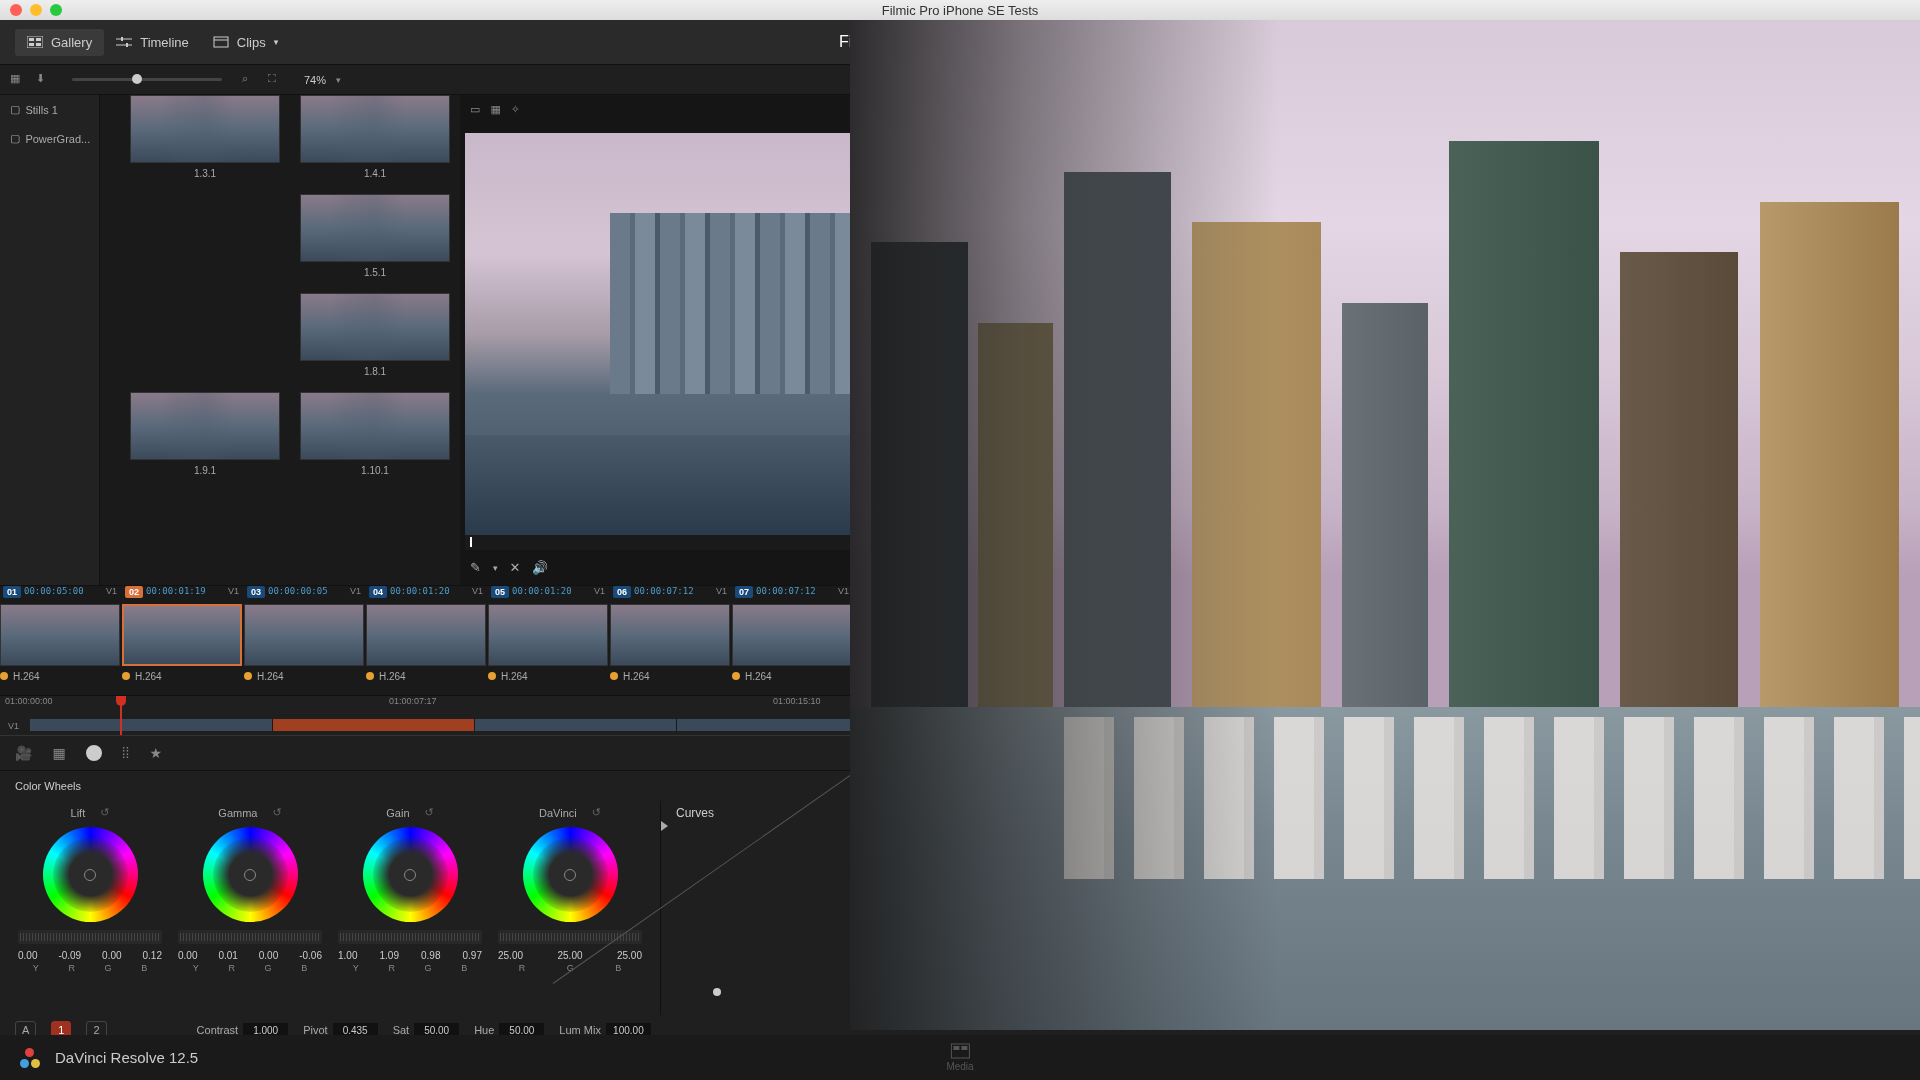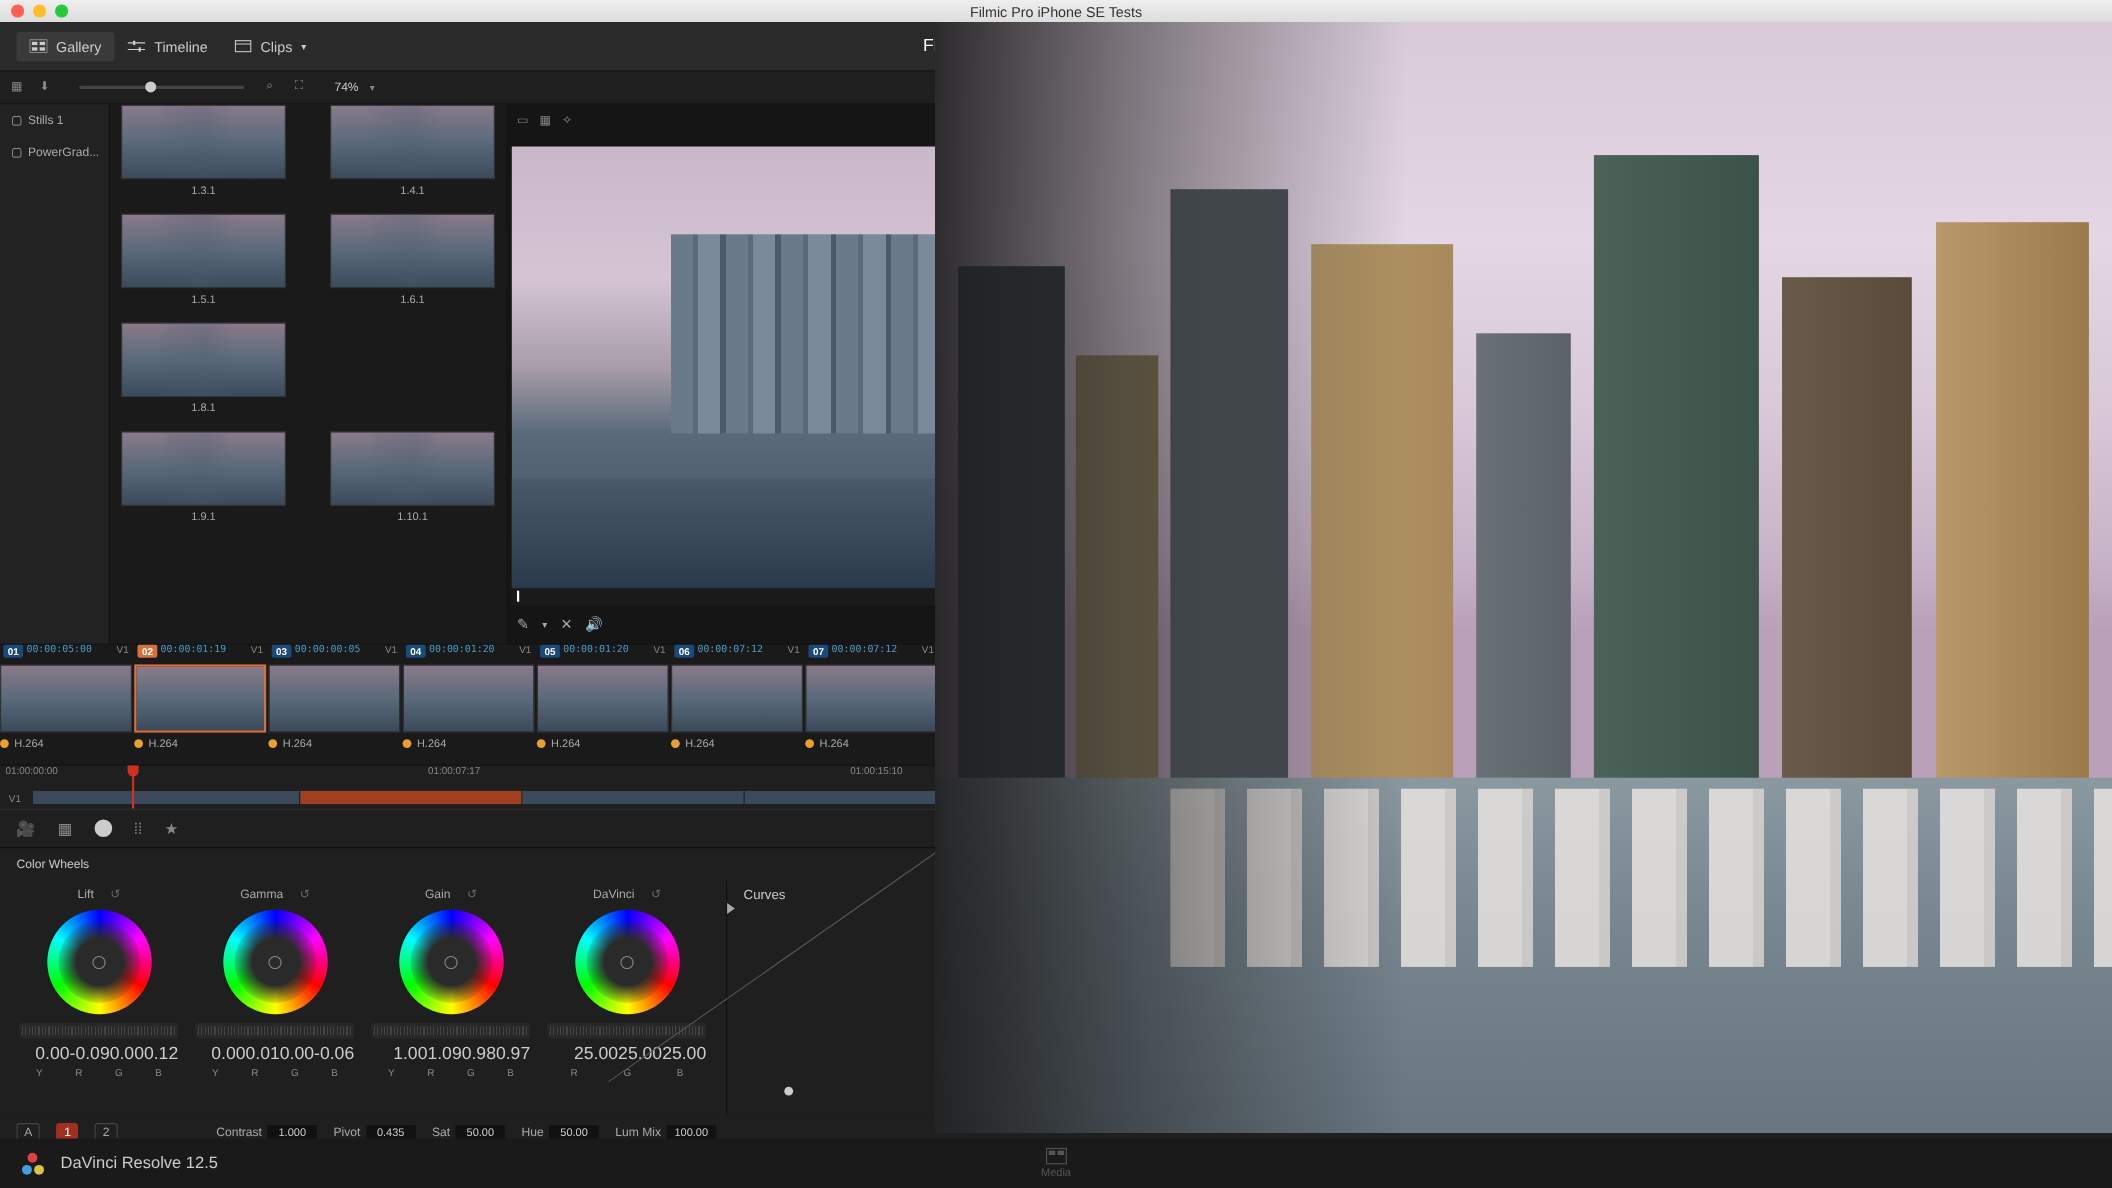--- a/index.html
+++ b/index.html
@@ -30,21 +30,21 @@
 .sb-tc{color:#ccc;font-family:monospace}
 
 
 .mainrow{display:flex;height:490px}
 
 
 .leftpanel{width:460px;background:#1a1a1a;display:flex}
 .stillsnav{width:100px;background:#222;border-right:1px solid #111}
 .stillsnav div{padding:8px 10px;color:#aaa;font-size:11px;cursor:pointer;display:flex;align-items:center;gap:5px}
 .stillsgrid{flex:1;overflow:auto;padding:0 10px}
-.strow{display:flex;gap:20px;justify-content:space-between;margin-bottom:15px}
+.strow{display:flex;gap:20px;justify-content:flex-end;margin-bottom:15px}
 .still{text-align:center}
 .thumb{width:150px;height:68px;background:linear-gradient(180deg,#8a7a8a 0%,#5a6a7a 50%,#3a4a5a 100%);border:1px solid #333;cursor:pointer;position:relative;overflow:hidden}
 .thumb::before{content:"";position:absolute;inset:0;background:linear-gradient(90deg,transparent 20%,#4a5a6a22 30%,#4a5a6a44 50%,transparent 70%)}
 .stl{color:#aaa;font-size:10px;margin-top:5px}
 
 
 .viewer{flex:1;background:#151515;display:flex;flex-direction:column}
 .vtoolbar{height:28px;display:flex;align-items:center;gap:10px;padding:0 10px}
 .vtoolbar span{color:#888;cursor:pointer}
 .vframe{flex:1;background:#000;margin:10px 5px 0;position:relative;overflow:hidden}
@@ -95,21 +95,21 @@
 .wheels-wrap{display:flex}
 .wheels{display:flex;padding:5px 10px 10px;width:660px}
 .wheel{flex:1;text-align:center;padding:0 8px}
 .wheel-hd{display:flex;justify-content:center;align-items:center;gap:15px;color:#aaa;font-size:11px;margin-bottom:8px}
 .wheel-hd .rst{color:#666;cursor:pointer}
 .cw{width:95px;height:95px;border-radius:50%;margin:0 auto;position:relative;background:conic-gradient(from 90deg,#ff0080,#ff0000,#ff8000,#ffff00,#80ff00,#00ff00,#00ff80,#00ffff,#0080ff,#0000ff,#8000ff,#ff00ff,#ff0080)}
 .cw::before{content:"";position:absolute;inset:10px;border-radius:50%;background:radial-gradient(#2a2a2a 0%,#2a2a2a 40%,transparent 75%)}
 .cw::after{content:"";position:absolute;top:50%;left:50%;width:10px;height:10px;border:1px solid #888;border-radius:50%;transform:translate(-50%,-50%)}
 .wbar{height:14px;background:#282828;margin-top:8px;border-radius:2px;position:relative;overflow:hidden}
 .wbar::before{content:"";position:absolute;inset:3px 2px;background:repeating-linear-gradient(90deg,#444 0 1px,transparent 1px 3px)}
-.wvals{display:flex;justify-content:flex-end;margin-top:6px;font-size:16px;color:#ccc;font-family:monospace}
+.wvals{display:flex;justify-content:space-between;margin-top:6px;font-size:10px;color:#ccc;font-family:monospace}
 .wlabs{display:flex;justify-content:space-around;font-size:9px;color:#888;margin-top:2px}
 
 .curves{flex:1;padding:5px 15px;border-left:1px solid #111;position:relative}
 .curves-hd{color:#ccc;font-size:12px;margin-bottom:10px}
 .curvebox{width:100%;height:180px;position:relative}
 .curveline{position:absolute;width:120%;height:1px;background:#555;top:85%;left:-10%;transform:rotate(-35deg);transform-origin:left}
 .curvedot{width:8px;height:8px;background:#ccc;border-radius:50%;position:absolute;left:3%;bottom:8%}
 .tri{position:absolute;left:0;top:20px;width:0;height:0;border-top:5px solid transparent;border-bottom:5px solid transparent;border-left:7px solid #aaa}
 
 
@@ -231,24 +231,20 @@
         <div class="still">
             <div class="thumb"></div>
             <div class="stl">1.4.1</div>
           </div>
       </div>
       <div class="strow">
         <div class="still">
             <div class="thumb"></div>
             <div class="stl">1.5.1</div>
           </div>
-        <div class="still">
-            <div class="thumb"></div>
-            <div class="stl">1.6.1</div>
-          </div>
       </div>
       <div class="strow">
         <div class="still">
             <div class="thumb"></div>
             <div class="stl">1.8.1</div>
           </div>
       </div>
       <div class="strow">
         <div class="still">
             <div class="thumb"></div>

